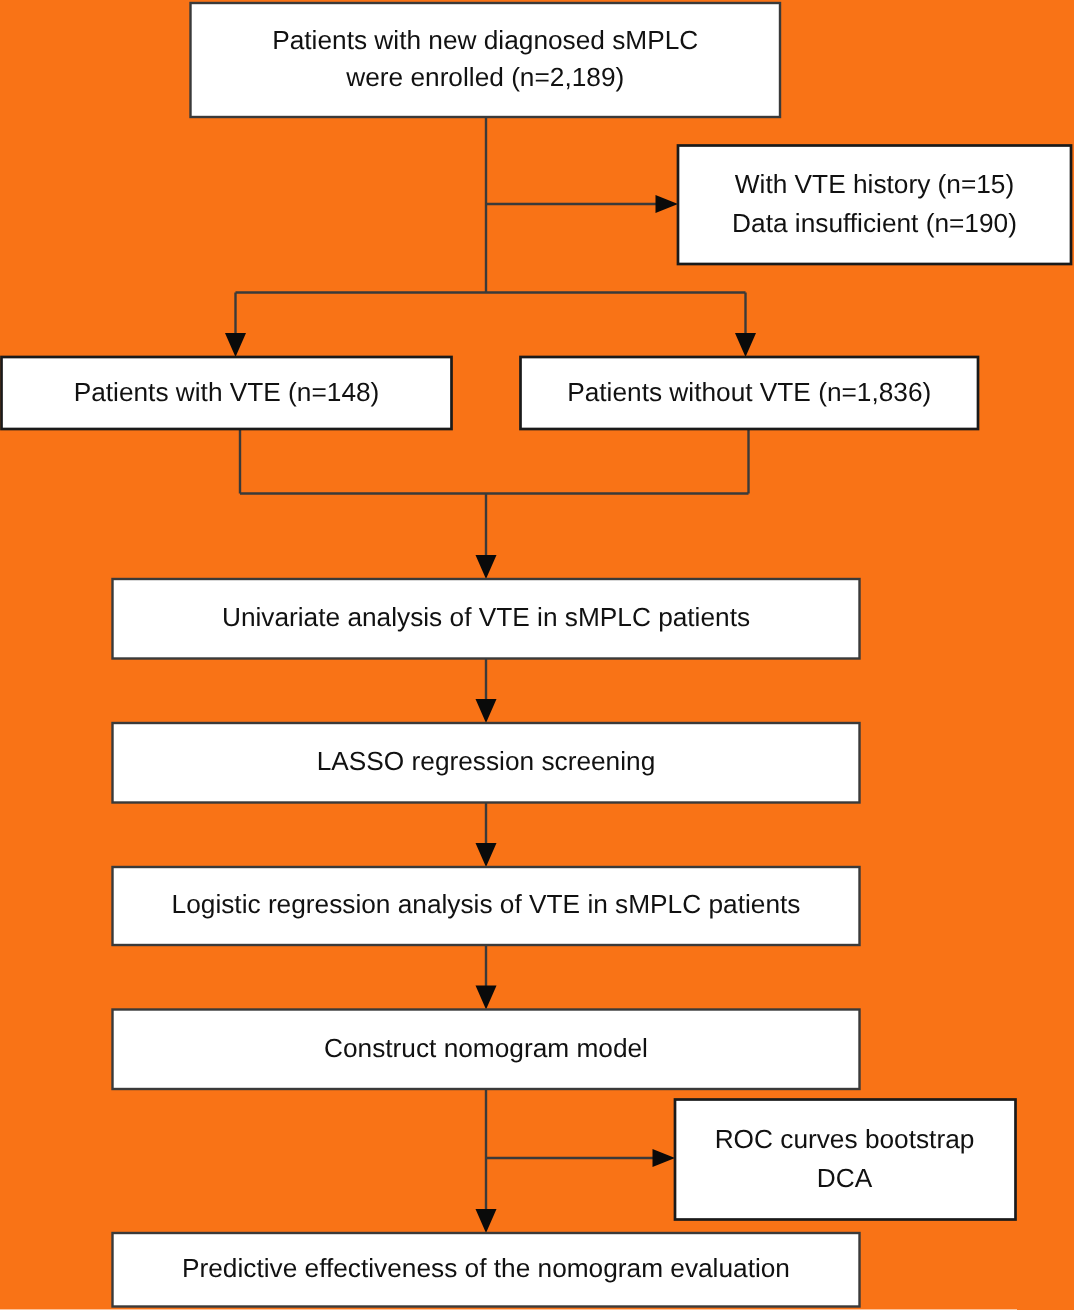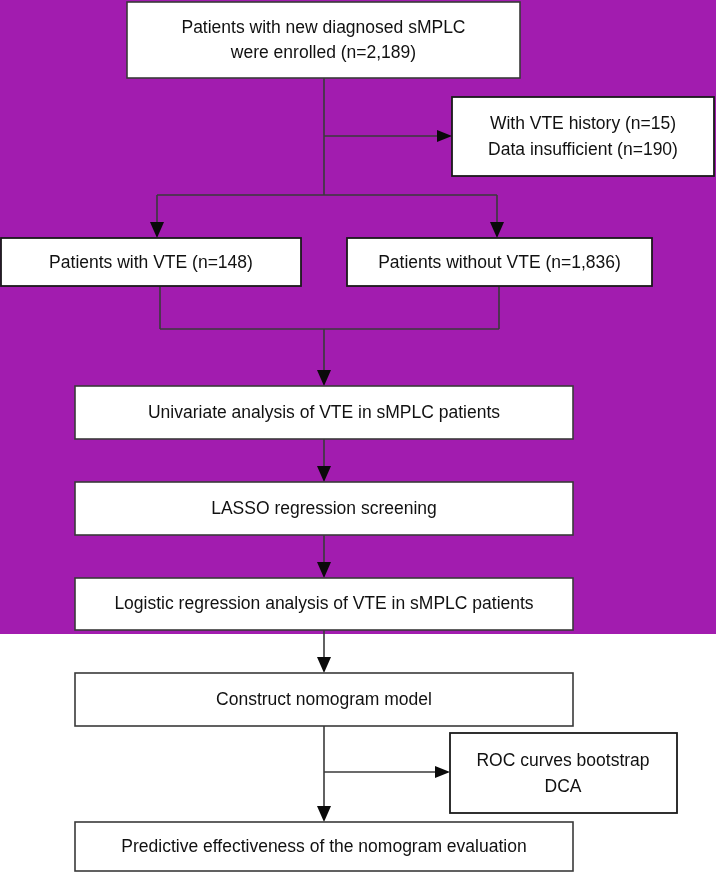--- a/index.html
+++ b/index.html
@@ -11,22 +11,22 @@
   body {
     width: 716px;
     height: 873px;
     font-family: "Liberation Sans", sans-serif;
     color: #000000;
     overflow: hidden;
   }
   #flowchart-root {
     position: relative;
     width: 716px;
-    height: 634px;
-    background: #a21caf;
+    height: 873px;
+    background: #f97316;
   }
   svg.flow-svg {
     position: absolute;
     left: 0;
     top: 0;
     width: 716px;
     height: 873px;
     display: block;
   }
   .node-box {

